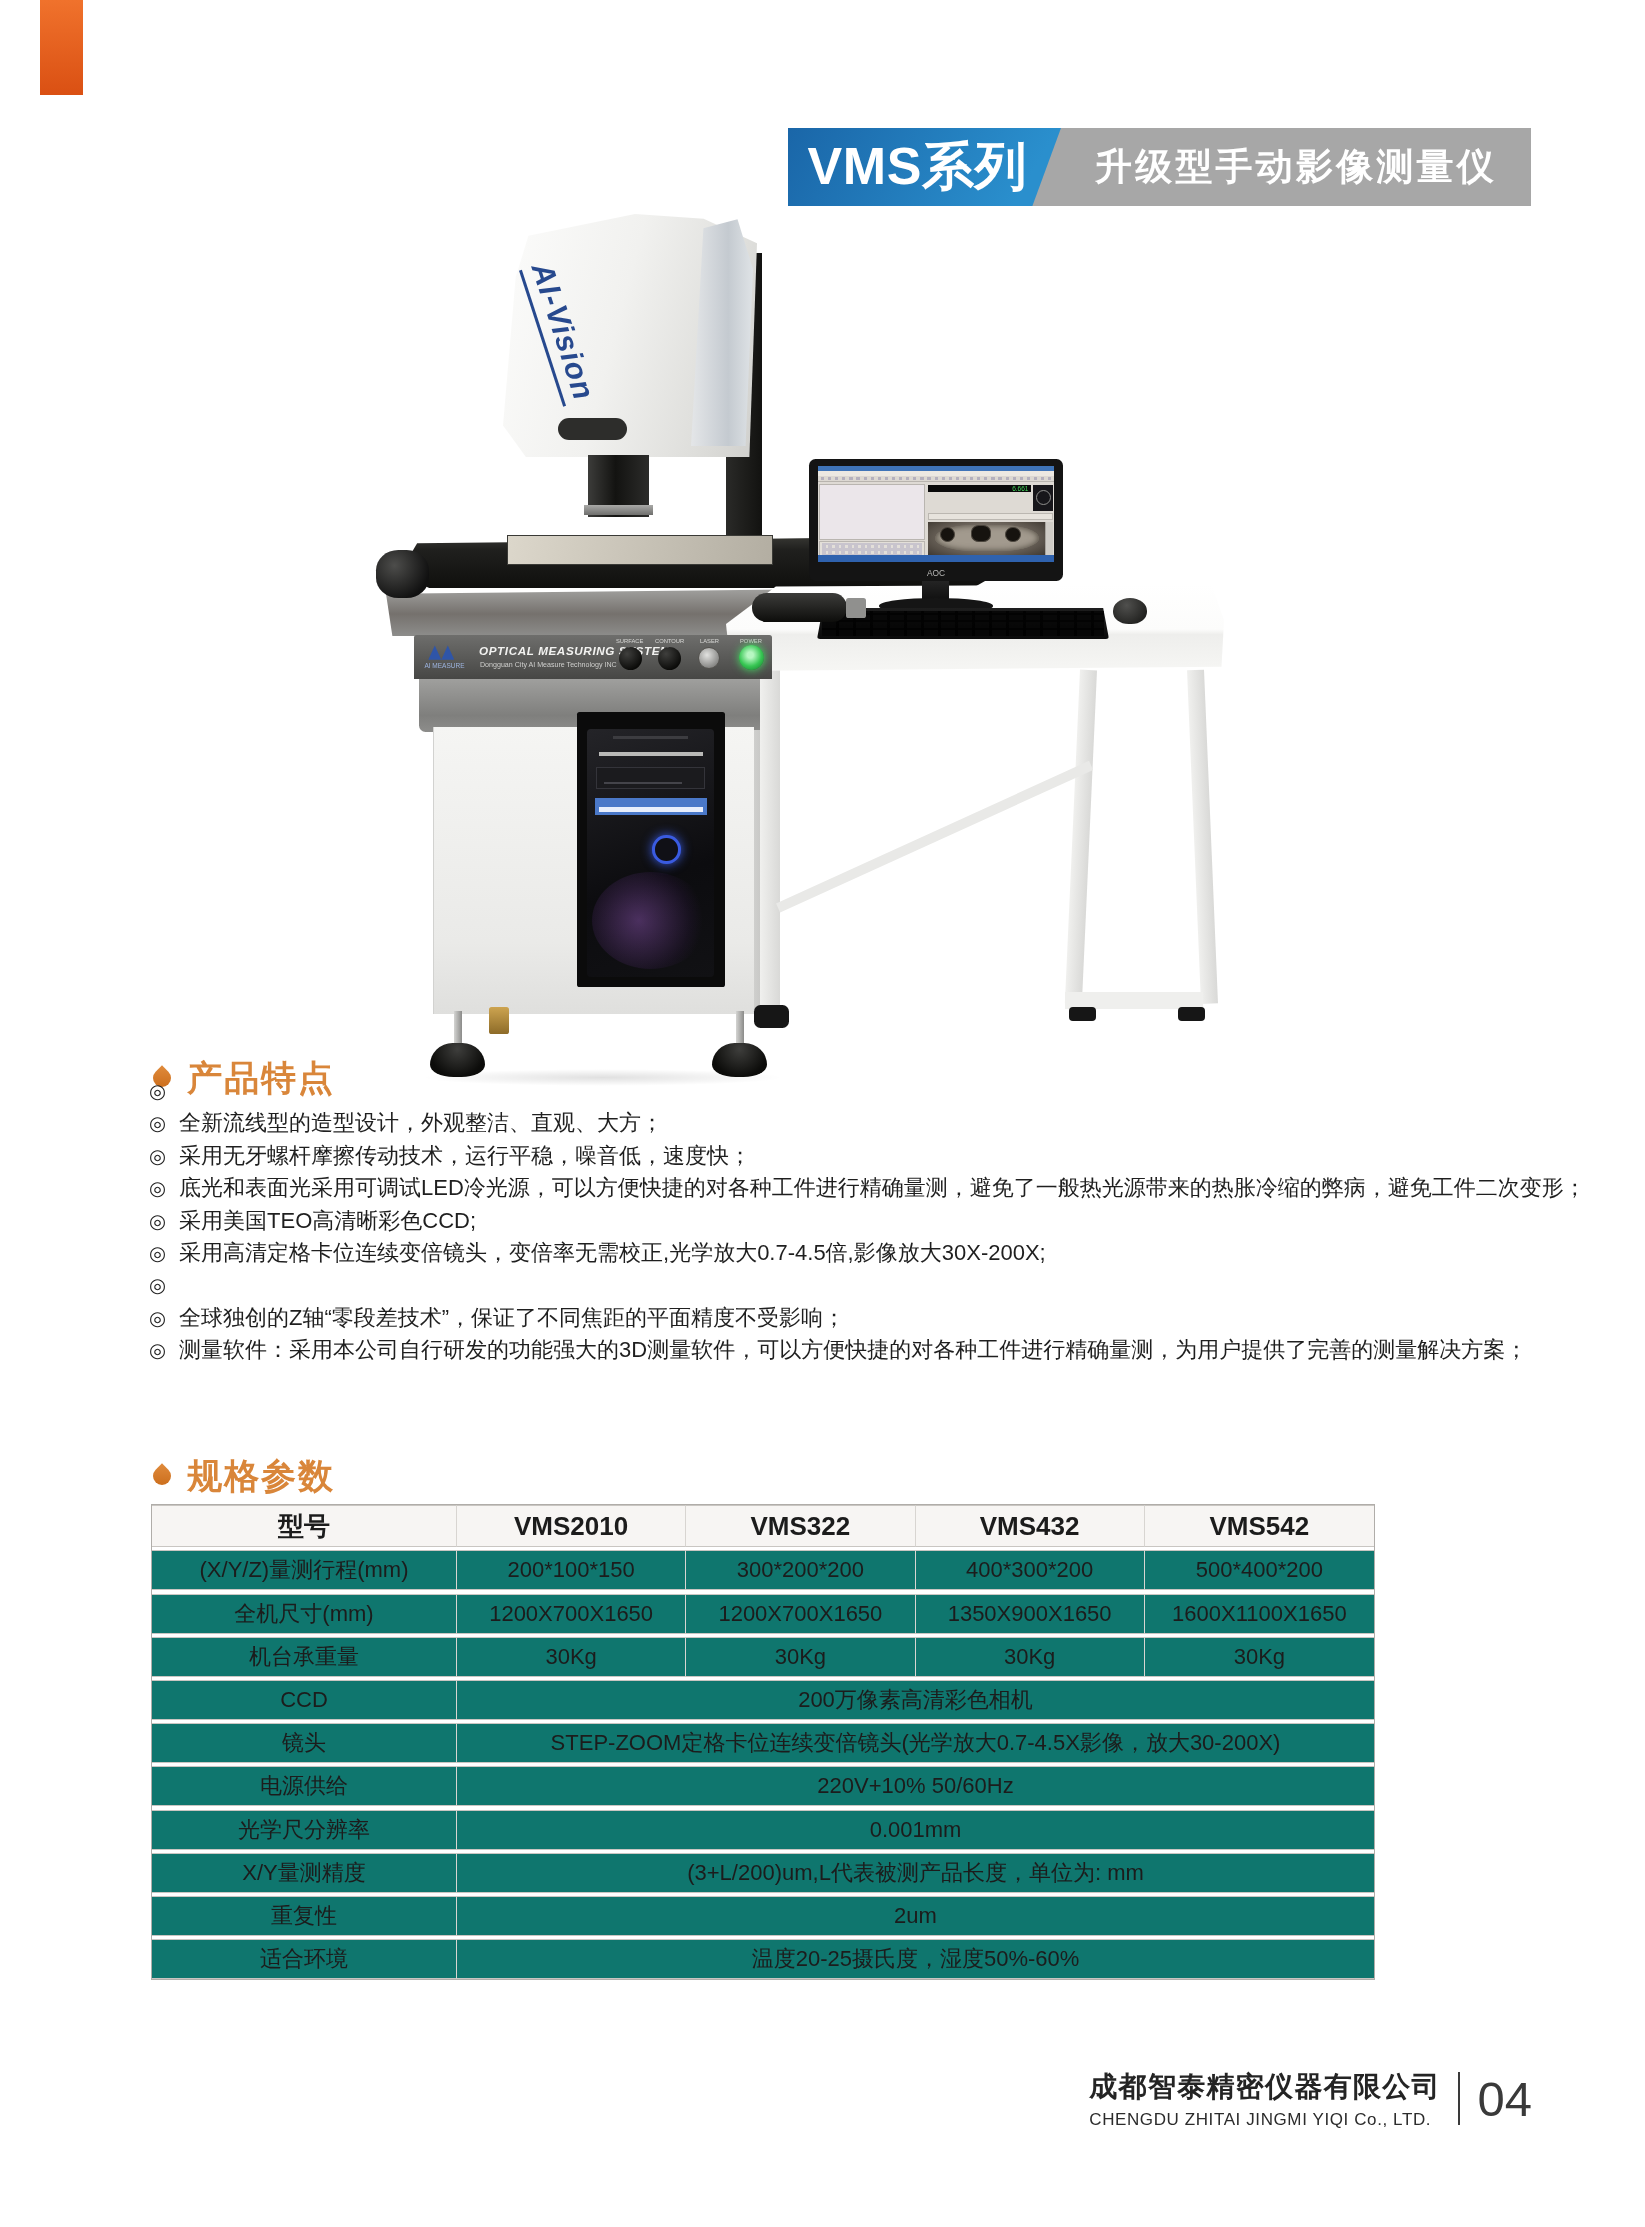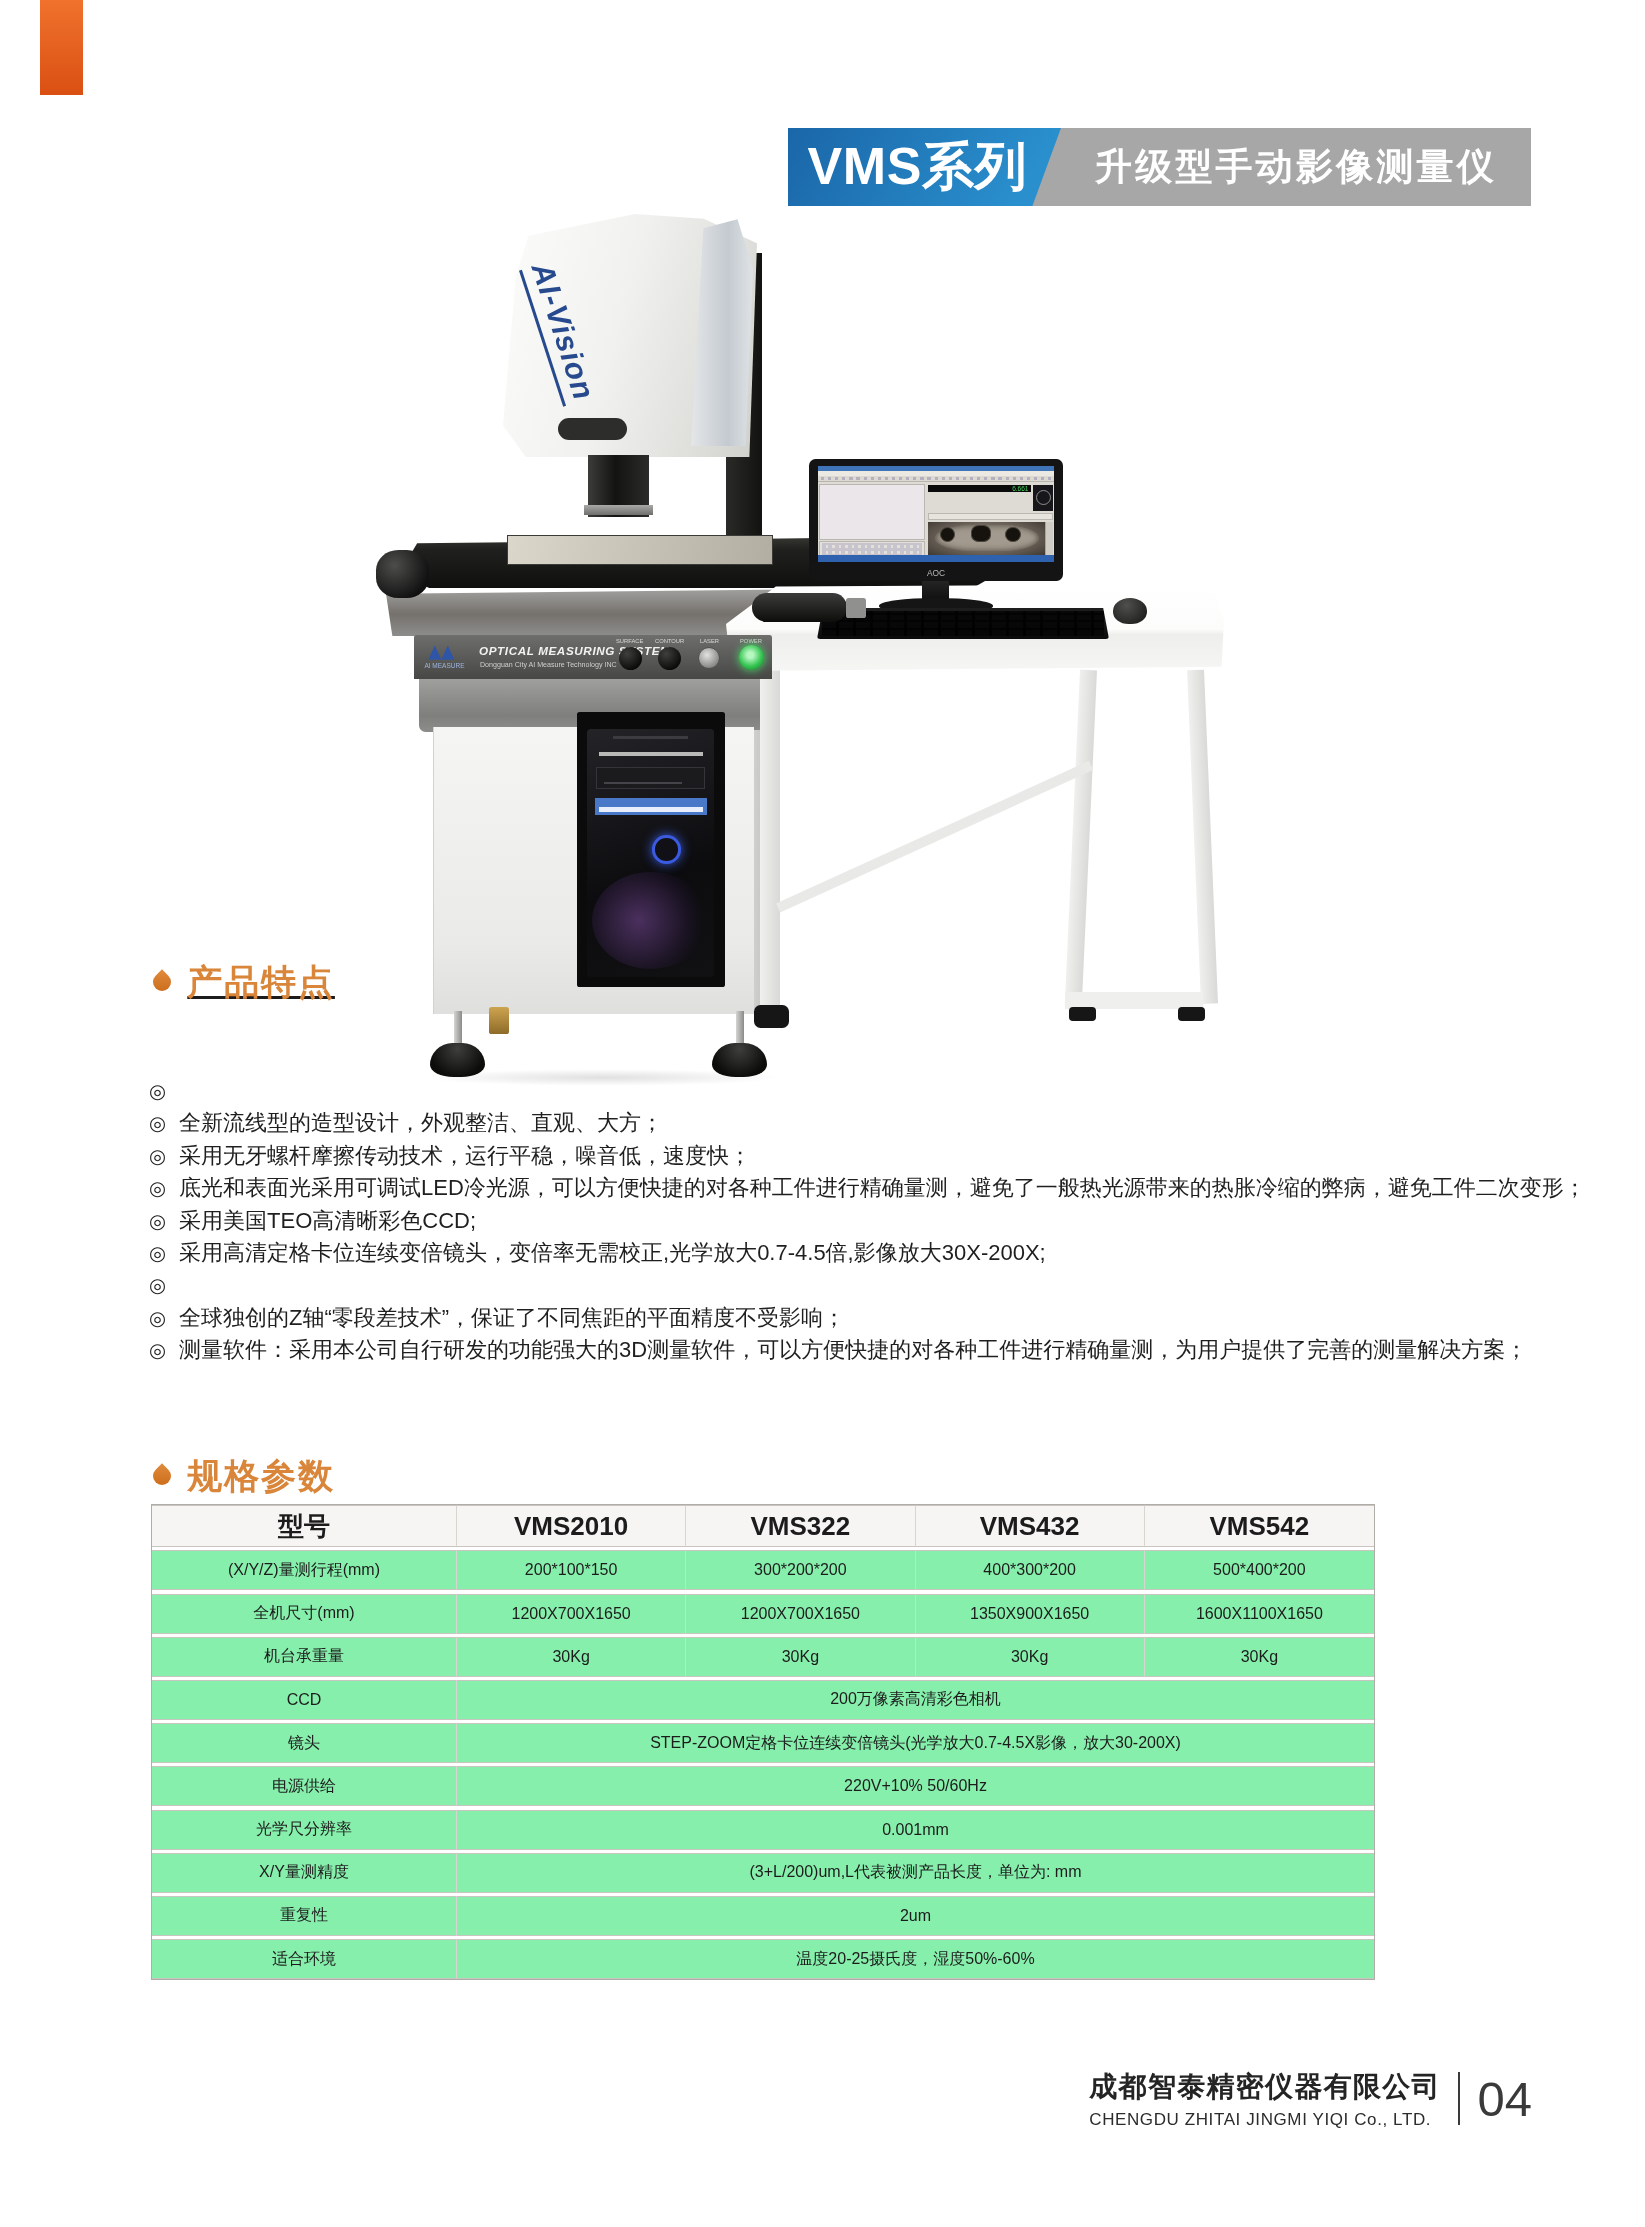--- a/index.html
+++ b/index.html
@@ -32,22 +32,22 @@
   
   .features { position:absolute; left:149px; top:1079px; width:1480px; }
   .feat-item { display:flex; align-items:flex-start; gap:13px; margin-bottom:8.4px; }
   .feat-item .b { font-size:19.5px; line-height:24px; color:#1f1f1f; flex:0 0 auto; }
   .feat-item .t { font-size:22px; line-height:24px; color:#1f1f1f; }
 
   
   .spec-wrap { position:absolute; left:151px; top:1504px; width:1224px;
     border:1.3px solid #b0ada9; background:#ffffff; }
   .spec-grid { display:grid; grid-template-columns:305px repeat(4,1fr); row-gap:3.2px; background:#ffffff; }
-  .cell { background:#86efac; min-height:40px; display:flex; align-items:center; justify-content:center;
-    font-size:16px; color:#1c1c1c; border-top:0.6px solid #c9c6c2; border-bottom:0.6px solid #c9c6c2;
+  .cell { background:#0f766e; min-height:40px; display:flex; align-items:center; justify-content:center;
+    font-size:22px; color:#1c1c1c; border-top:0.6px solid #c9c6c2; border-bottom:0.6px solid #c9c6c2;
     padding:2.6px 6.5px; text-align:center; }
   .cell.hd { background:#f7f5f3; font-weight:bold; font-size:26px; }
   .cell.lbl { }
   .cell.vdiv { border-right:1.3px solid #d8d5d1; }
   .cell.span4 { grid-column:2 / 6; }
 
   
   .note { position:absolute; left:151px; top:1965px; width:1402px; font-size:23px; color:#1d1d1d; }
   .note .row1 { display:flex; }
   .note .row2 { margin-left:73px; margin-top:10.4px; }
@@ -307,21 +307,21 @@
         <div class="sc-task"></div>
       </div>
       <div class="mon-brand">AOC</div>
     </div>
     <div class="stand"></div>
     <div class="base"></div>
     <div class="keyboard"></div>
     <div class="mouse"></div>
   </div>
 
-  <div class="sect" style="left:151px; top:959px;text-decoration:underline;">
+  <div class="sect" style="left:151px; top:1055px;">
     <div class="drop"></div>
     <h2>产品特点</h2>
   </div>
   <div class="features">
     <div class="feat-item">
       <span class="b">◎</span>
       </div>
     <div class="feat-item">
       <span class="b">◎</span>
       <span class="t">全新流线型的造型设计，外观整洁、直观、大方；</span>

